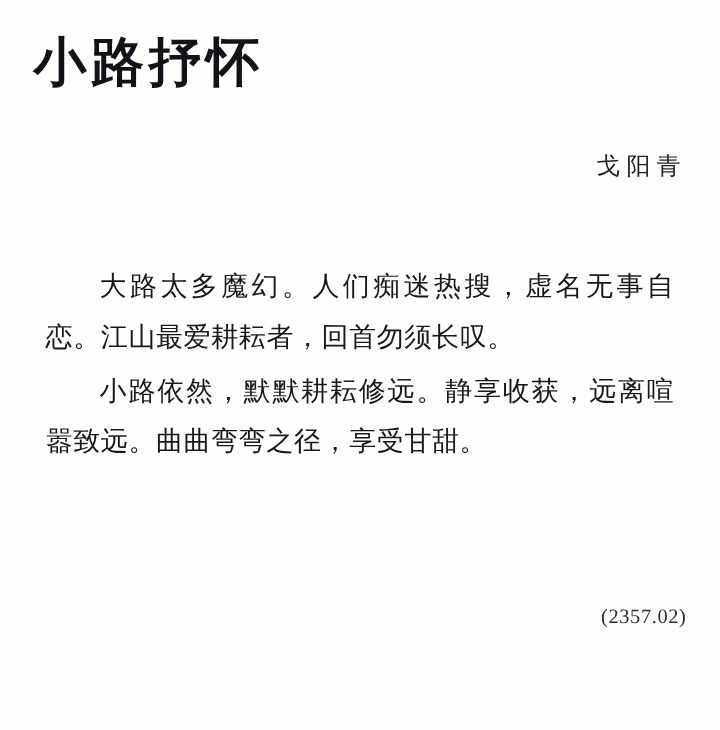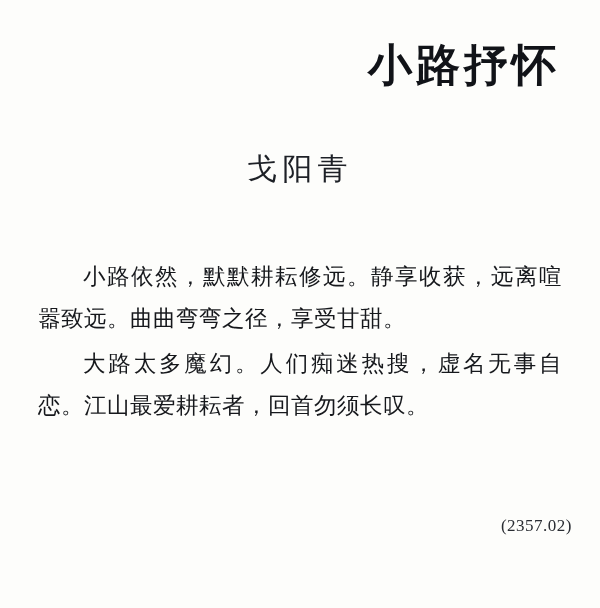--- a/index.html
+++ b/index.html
@@ -16,36 +16,36 @@
   }
   .page {
     position: relative;
     width: 600px;
     height: 608px;
     box-sizing: border-box;
     padding: 0 28px;
     background: #fdfdfb;
   }
   .title {
-    margin: 12px;
+    margin: 0;
     padding-top: 24px;
-    text-align: right;
+    text-align: left;
     font-family: "DejaVu Sans", "Liberation Sans", sans-serif;
     font-weight: bold;
     font-size: 44px;
     letter-spacing: 4px;
     color: #111318;
     line-height: 1.3;
   }
   .author {
     margin: 0;
     padding-top: 44px;
-    text-align: center;
+    text-align: right;
     font-family: "Liberation Serif", "DejaVu Serif", serif;
-    font-size: 30px;
+    font-size: 20px;
     letter-spacing: 5px;
     color: #1d2026;
   }
   .body-text {
     margin: 0;
     padding-top: 66px;
   }
   .para {
     margin: 0 0 4px 0;
     padding: 0 10px;
@@ -70,19 +70,19 @@
 </head>
 <body>
 
 <div class="page">
 
   <h1 class="title">小路抒怀</h1>
 
   <div class="author">戈阳青</div>
 
   <div class="body-text">
+    <p class="para">大路太多魔幻。人们痴迷热搜，虚名无事自恋。江山最爱耕耘者，回首勿须长叹。</p>
     <p class="para">小路依然，默默耕耘修远。静享收获，远离喧嚣致远。曲曲弯弯之径，享受甘甜。</p>
-    <p class="para">大路太多魔幻。人们痴迷热搜，虚名无事自恋。江山最爱耕耘者，回首勿须长叹。</p>
   </div>
 
   <div class="date">(2357.02)</div>
 
 </div>
 
 </body></html>

